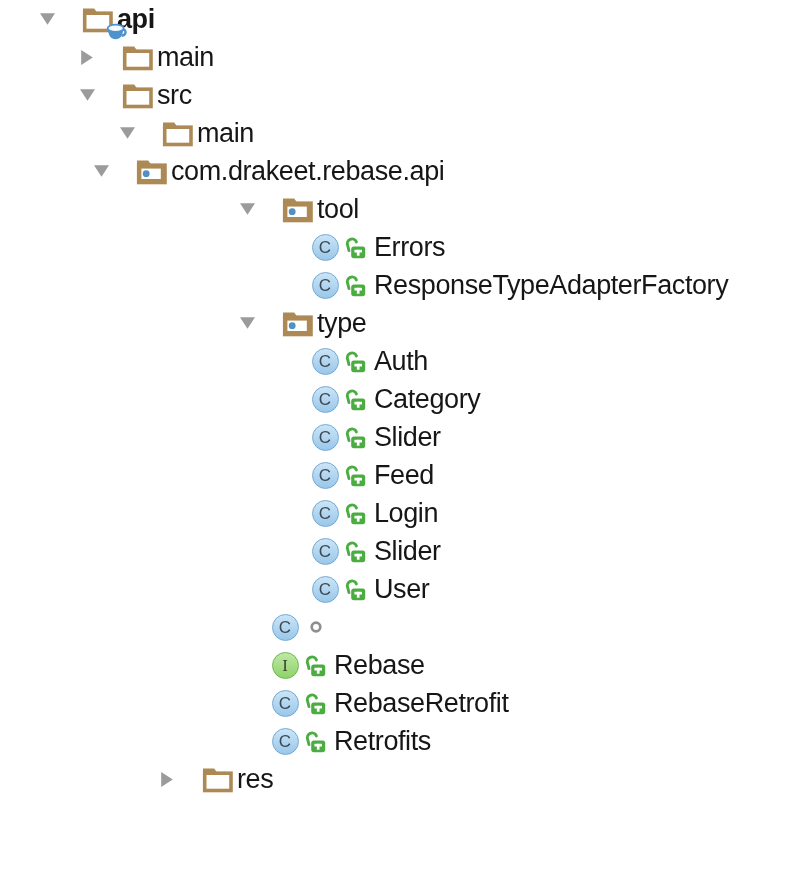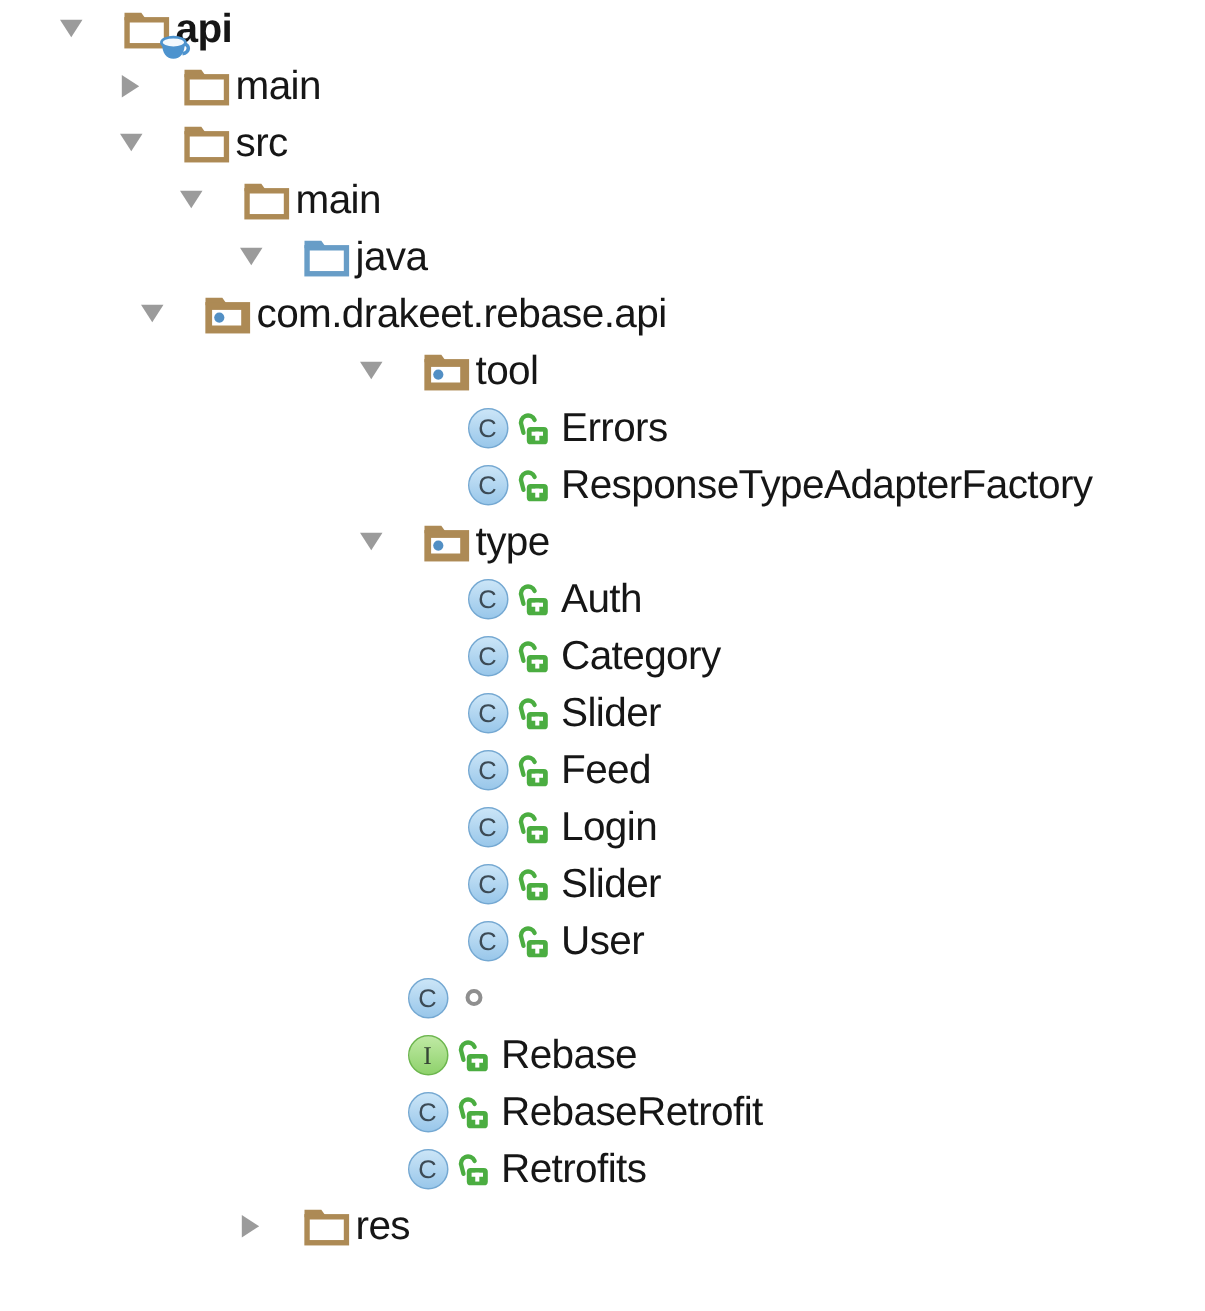--- a/index.html
+++ b/index.html
@@ -126,33 +126,20 @@
         </svg>
       </span>
     <span class="ibox">
         <svg width="32" height="27" class="fo">
           <use href="#sym-folder"></use>
         </svg>
       </span>
     <span class="label">main</span>
   </div>
 
-  <div class="row lv3">
-    <span class="abox">
-        <svg width="17" height="14">
-          <use href="#sym-ar-down"></use>
-        </svg>
-      </span>
-    <span class="ibox">
-        <svg width="32" height="27" class="fo blue">
-          <use href="#sym-folder"></use>
-        </svg>
-      </span>
-    <span class="label">java</span>
-  </div>
 
   <div class="row lv4">
     <span class="abox">
         <svg width="17" height="14">
           <use href="#sym-ar-down"></use>
         </svg>
       </span>
     <span class="ibox">
         <svg width="32" height="27">
           <use href="#sym-package"></use>

